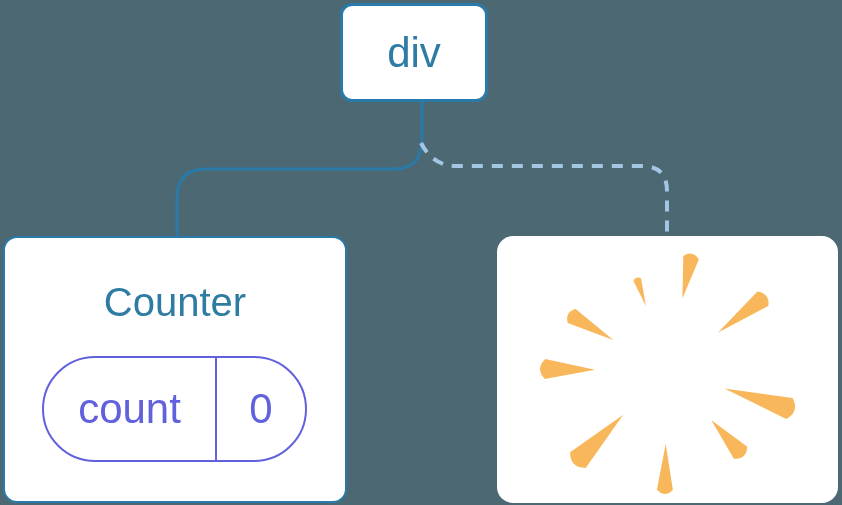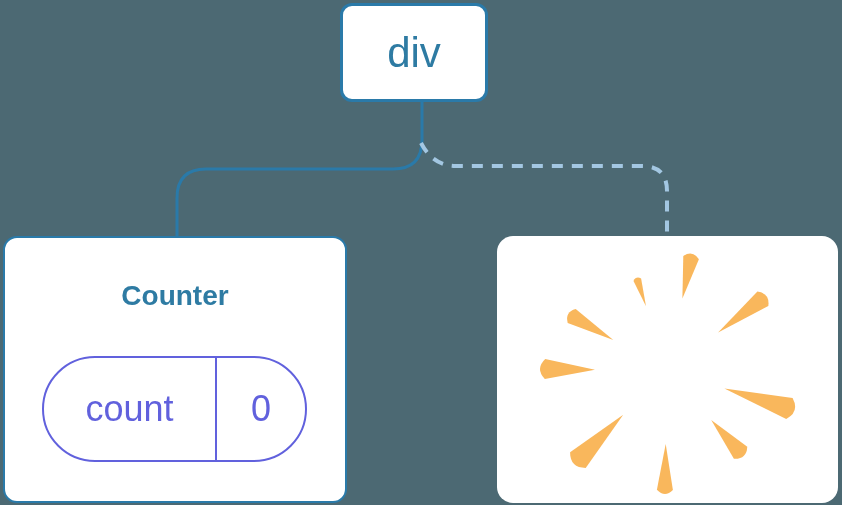--- a/index.html
+++ b/index.html
@@ -33,35 +33,35 @@
     font-weight:500;
   }
   .counter-node{
     left:3px;top:236px;width:344px;height:267px;
     border:2px solid var(--accent);
     border-radius:14px;
   }
   .counter-title{
     margin-top:42px;
     text-align:center;
-    font-size:28px;
-    font-weight:700;
+    font-size:40px;
+    font-weight:400;
     color:var(--node-text);
   }
   .state-pill{
     position:absolute;
     left:37px;top:118px;
     width:265px;height:106px;
     border:2.5px solid var(--state);
     border-radius:53px;
     box-sizing:border-box;
     display:flex;
     overflow:hidden;
     color:var(--state);
-    font-size:36px;
+    font-size:42px;
   }
   .pill-cell{
     display:flex;align-items:center;justify-content:center;
     height:100%;
   }
   .pill-key{
     width:173px;
     border-right:2.5px solid var(--state);
     box-sizing:border-box;
   }

